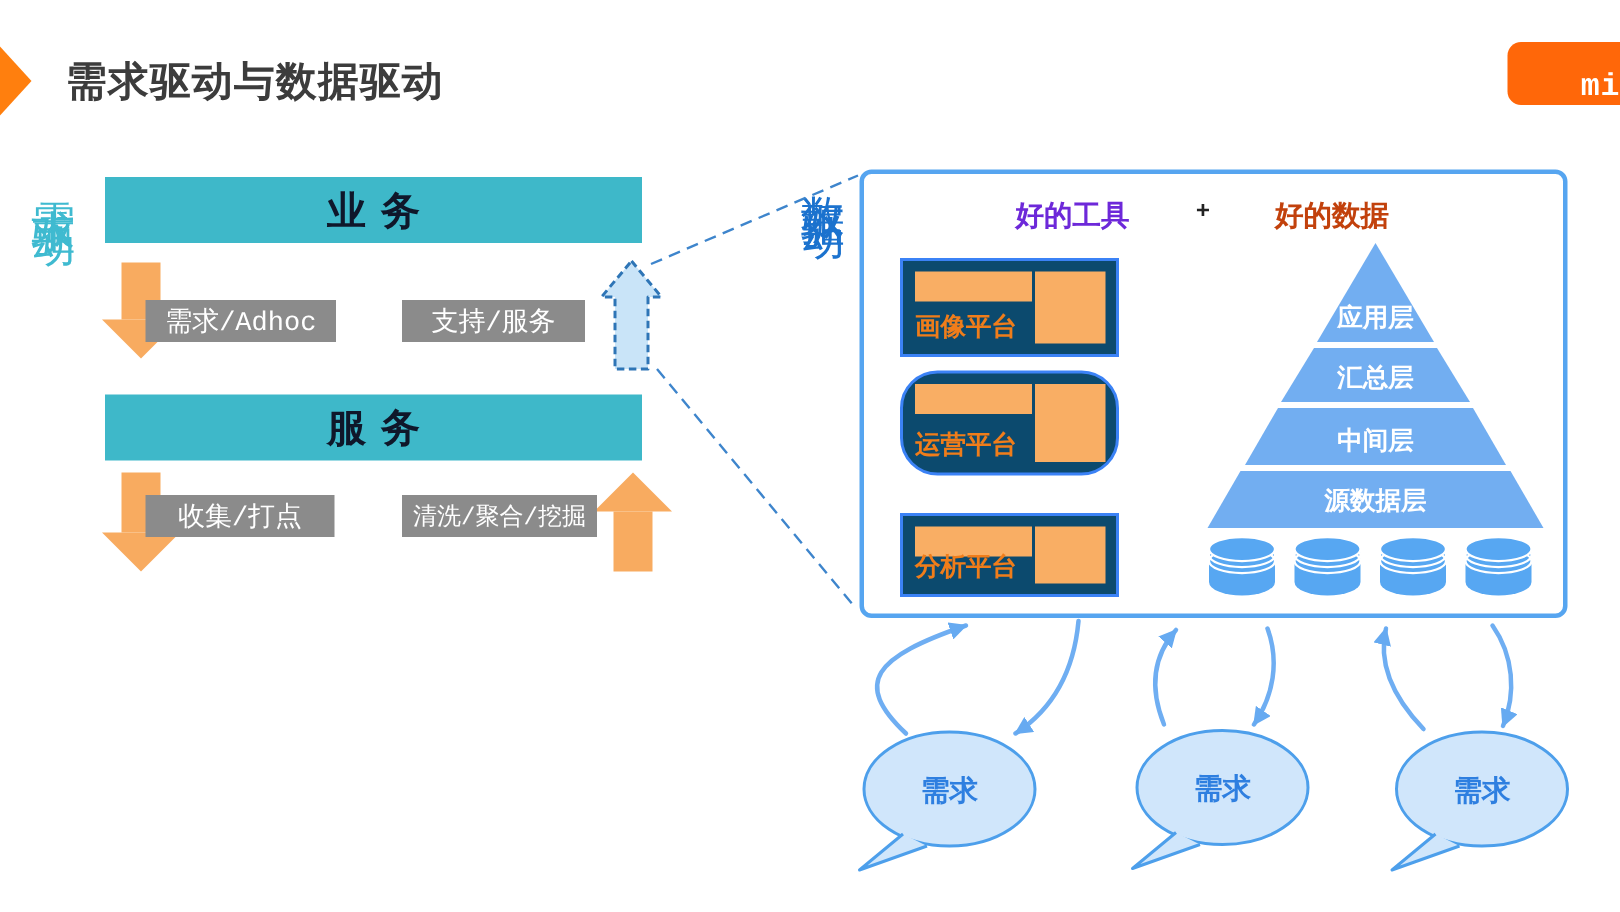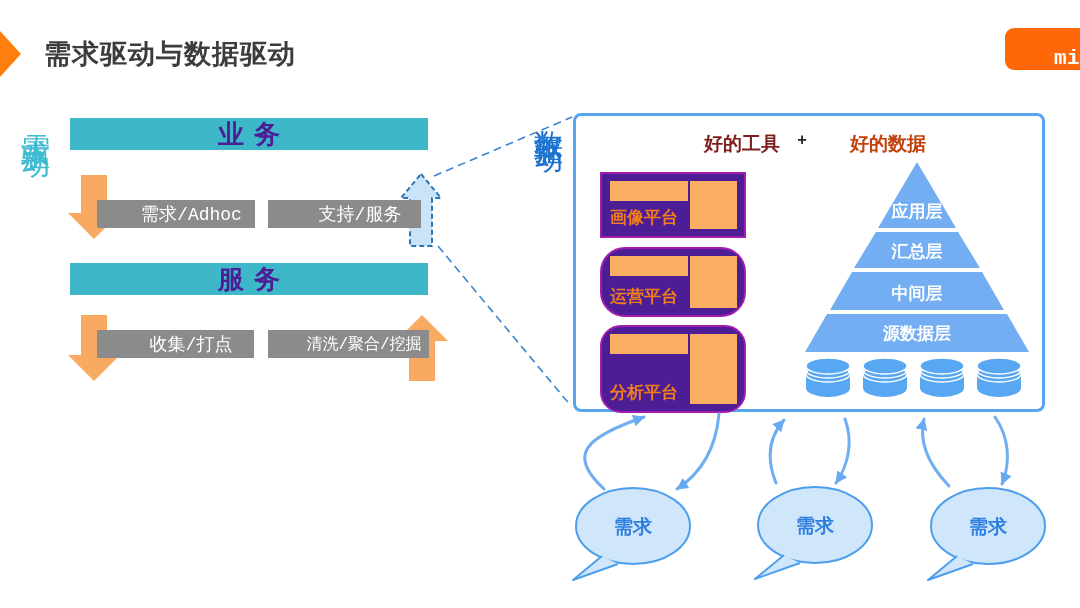--- a/index.html
+++ b/index.html
@@ -13,38 +13,38 @@
   .slide-title{left:44px;top:36px;font-size:27px;font-weight:600;color:#3c3c3c;letter-spacing:1px;}
   .mi-logo{left:1005px;top:28px;width:42px;height:42px;background:#FF6709;border-radius:9px;
            display:flex;align-items:flex-end;justify-content:center;padding-left:41px;}
   .mi-logo span{color:#fff;font-weight:bold;font-size:21px;letter-spacing:0.5px;}
 
   
   .v-label{writing-mode:vertical-rl;text-orientation:upright;font-size:29px;font-weight:500;
            letter-spacing:5px;line-height:30px;}
   .v-teal{left:18px;top:112px;color:#3FBAD0;}
   .v-blue{left:531px;top:107px;color:#1B72CE;}
-  .bar{left:70px;width:358px;height:32px;background:#3EB8C9;color:#4c1d95;font-size:26px;font-weight:bold;
+  .bar{left:70px;width:358px;height:44px;background:#3EB8C9;color:#0f172a;font-size:26px;font-weight:bold;
        letter-spacing:10px;padding-left:10px;box-sizing:border-box;display:flex;align-items:center;justify-content:center;}
   .flow-label{background:#8B8B8B;color:#fff;display:flex;align-items:center;justify-content:center;
-              font-size:18px;height:28px;padding-left:31px;}
+              font-size:18px;height:28px;}
   .arrow-shaft{background:#F8AB60;}
   .tri-down{width:0;height:0;border-left:26px solid transparent;border-right:26px solid transparent;
             border-top:26px solid #F8AB60;}
   .tri-up{width:0;height:0;border-left:26px solid transparent;border-right:26px solid transparent;
           border-bottom:26px solid #F8AB60;}
 
   
   .data-box{left:573px;top:113px;width:472px;height:299px;border:3px solid #56A5F0;border-radius:8px;
             box-sizing:border-box;background:#fff;}
-  .tools-heading{left:650px;top:131px;width:130px;text-align:right;font-size:19px;font-weight:bold;color:#7f1d1d;}
+  .tools-heading{left:650px;top:131px;width:130px;text-align:center;font-size:19px;font-weight:bold;color:#6d28d9;}
   .plus-sign{left:792px;top:132px;width:20px;text-align:center;font-size:16px;font-weight:bold;color:#222;}
   .data-heading{left:823px;top:131px;width:130px;text-align:center;font-size:19px;font-weight:bold;color:#c2410c;}
 
-  .platform-card{left:600px;width:146px;background:#4c1d95;border:2px solid #a21caf;box-sizing:border-box;}
+  .platform-card{left:600px;width:146px;background:#0c4a6e;border:2px solid #3b82f6;box-sizing:border-box;}
   .card-bar{position:absolute;left:8px;top:7px;width:78px;height:20px;background:#F9AE64;}
   .card-side{position:absolute;right:7px;top:7px;width:47px;bottom:7px;background:#F9AE64;}
   .card-label{position:absolute;left:8px;bottom:7px;font-size:17px;font-weight:bold;color:#F07D1A;}
 
   .pyr-label{left:800px;width:234px;text-align:center;font-size:17px;font-weight:bold;color:#fff;}
 
   svg{display:block;}
   .overlay{left:0;top:0;pointer-events:none;}
 </style>
 </head>
@@ -95,21 +95,21 @@
   <div class="abs platform-card" style="top:172px;height:66px;">
     <div class="card-bar"></div>
     <div class="card-side"></div>
     <div class="card-label">画像平台</div>
   </div>
   <div class="abs platform-card" style="top:247px;height:70px;border-radius:25px;">
     <div class="card-bar"></div>
     <div class="card-side"></div>
     <div class="card-label">运营平台</div>
   </div>
-  <div class="abs platform-card" style="top:325px;height:88px;border-radius:21px;">
+  <div class="abs platform-card" style="top:342px;height:56px;">
     <div class="card-bar"></div>
     <div class="card-side"></div>
     <div class="card-label">分析平台</div>
   </div>
 
   <svg class="abs" style="left:800px;top:160px;" width="234" height="196" viewBox="0 0 234 196">
     <polygon points="117,2 78,68 156,68" fill="#72AEF1"></polygon>
     <polygon points="76,72 158,72 180,108 54,108" fill="#72AEF1"></polygon>
     <polygon points="52,112 182,112 204,150 30,150" fill="#72AEF1"></polygon>
     <polygon points="27,154 207,154 229,192 5,192" fill="#72AEF1"></polygon>

